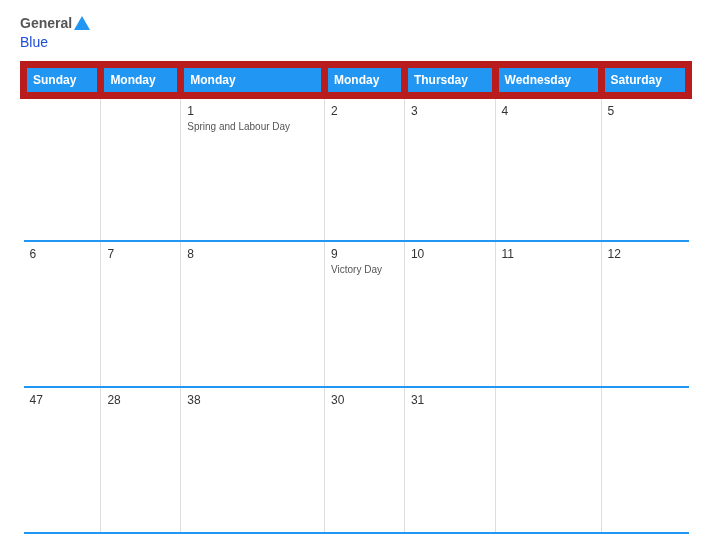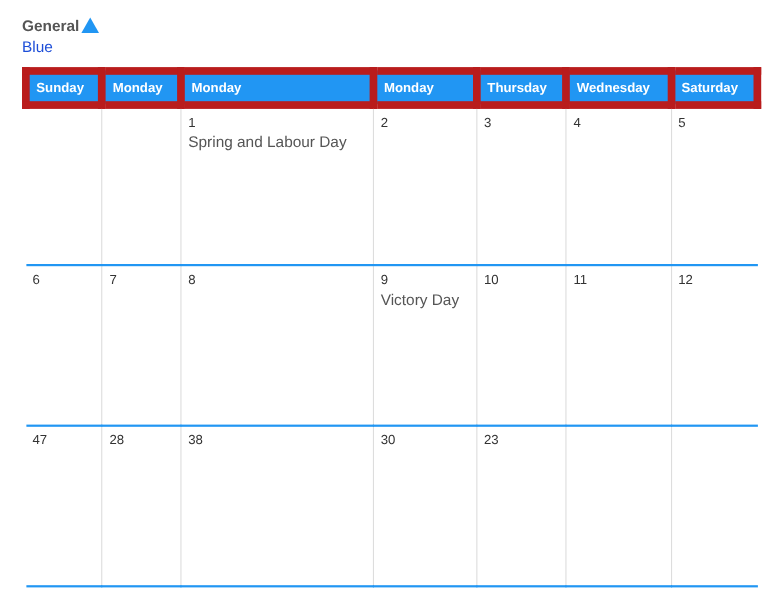--- a/index.html
+++ b/index.html
@@ -102,21 +102,21 @@
     }
 
     .day-number {
       font-size: 12px;
       color: #333;
       display: block;
       margin-bottom: 2px;
     }
 
     .holiday-label {
-      font-size: 14px;
+      font-size: 10px;
       color: #555;
       display: block;
       line-height: 1.3;
     }
 
     .empty-cell {
       background: #f9f9f9;
     }
   </style>
 </head>
@@ -201,19 +201,19 @@
         <td>
           <span class="day-number">28</span>
         </td>
         <td>
           <span class="day-number">38</span>
         </td>
         <td>
           <span class="day-number">30</span>
         </td>
         <td>
-          <span class="day-number">23</span>
+          <span class="day-number">31</span>
         </td>
         <td class="empty-cell"></td>
         <td class="empty-cell"></td>
       </tr>
     </tbody>
 </table>
 
 </body></html>

